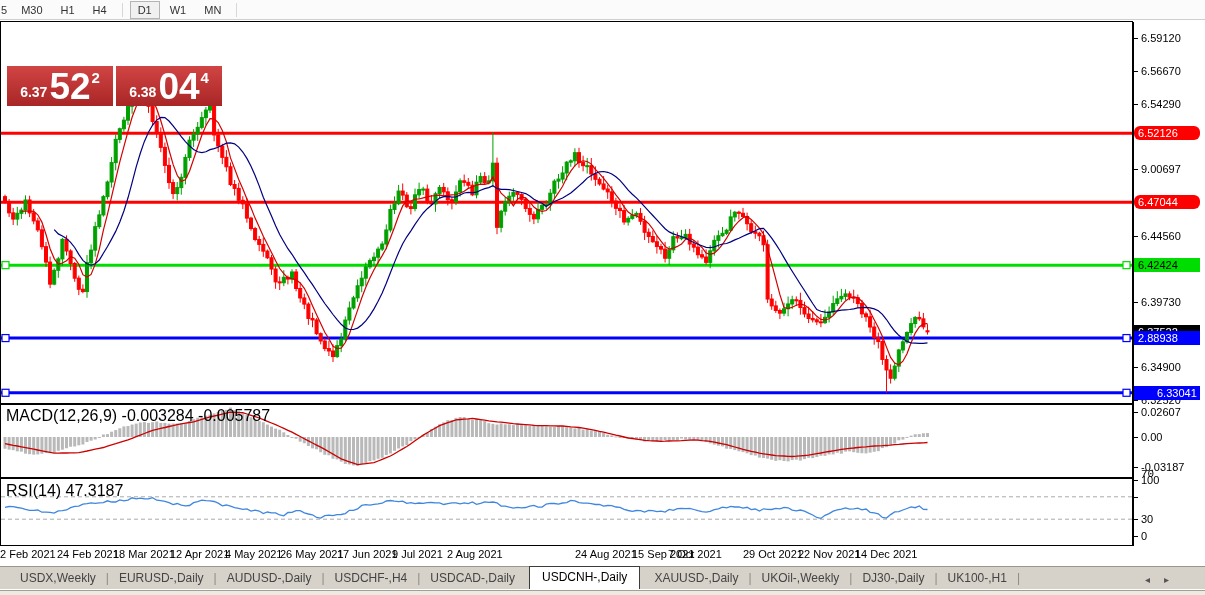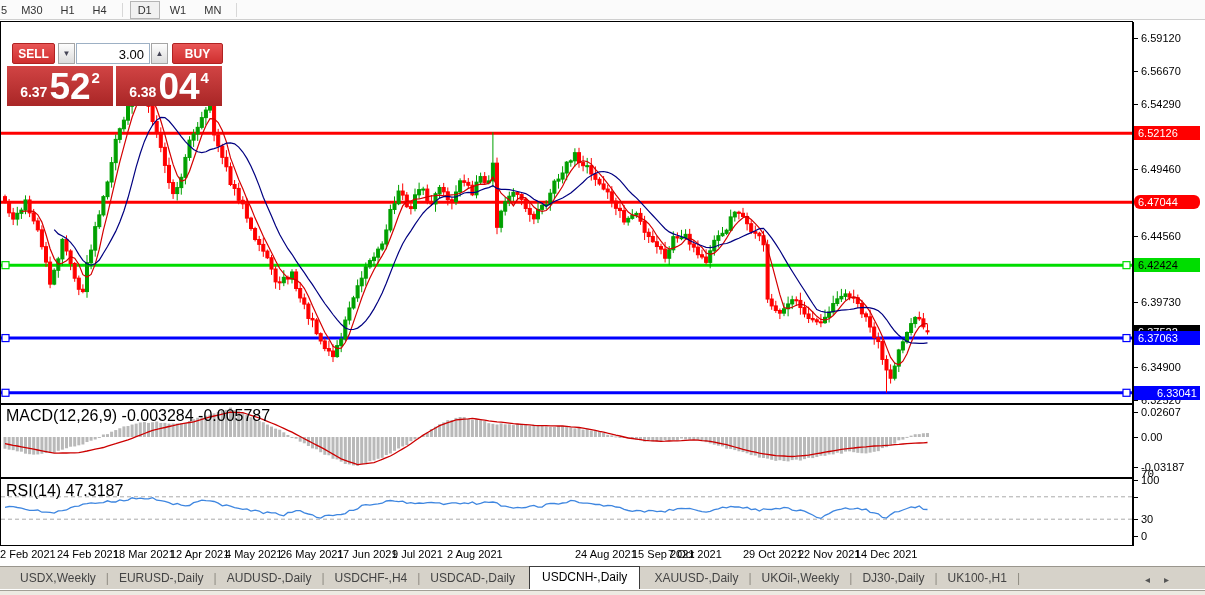--- a/index.html
+++ b/index.html
@@ -784,27 +784,20 @@
       </g>
       <g>
         <line x1="1" y1="496.8" x2="1132" y2="496.8" stroke="#aaaaaa" stroke-width="1" stroke-dasharray="4 3"></line>
         <line x1="1" y1="519.2" x2="1132" y2="519.2" stroke="#aaaaaa" stroke-width="1" stroke-dasharray="4 3"></line>
         <polyline points="5,507.4 9.1,506.5 13.2,506.7 17.299999999999997,507.5 21.4,508.1 25.5,509.3 29.599999999999998,510.3 33.699999999999996,510.4 37.8,510.0 41.9,512.2 46,512.2 50.099999999999994,512.4 54.199999999999996,513.1 58.3,510.9 62.39999999999999,510.6 66.5,510.0 70.6,507.6 74.69999999999999,506.3 78.8,506.2 82.89999999999999,504.1 87,503.6 91.1,502.9 95.19999999999999,503.3 99.3,502.9 103.39999999999999,502.7 107.49999999999999,500.8 111.6,502.0 115.69999999999999,502.0 119.79999999999998,499.9 123.89999999999999,500.9 127.99999999999999,500.1 132.1,497.8 136.2,498.8 140.29999999999998,498.1 144.39999999999998,498.8 148.5,498.8 152.6,497.7 156.7,500.2 160.79999999999998,500.7 164.89999999999998,501.4 169,502.7 173.1,504.6 177.2,503.5 181.29999999999998,505.2 185.39999999999998,505.9 189.49999999999997,505.5 193.6,502.6 197.7,501.6 201.79999999999998,500.2 205.89999999999998,500.7 209.99999999999997,500.9 214.1,501.5 218.2,503.1 222.29999999999998,505.8 226.39999999999998,505.0 230.49999999999997,506.2 234.59999999999997,507.6 238.7,508.3 242.79999999999998,509.4 246.89999999999998,508.9 250.99999999999997,511.1 255.09999999999997,510.1 259.2,511.0 263.29999999999995,513.6 267.4,512.0 271.5,512.8 275.59999999999997,512.9 279.7,515.0 283.79999999999995,515.8 287.9,512.5 292,512.4 296.09999999999997,510.6 300.2,510.7 304.29999999999995,512.9 308.4,514.0 312.5,514.8 316.59999999999997,517.5 320.7,518.1 324.79999999999995,515.7 328.9,515.1 333,515.7 337.09999999999997,514.6 341.2,514.5 345.29999999999995,513.6 349.4,510.3 353.49999999999994,510.4 357.59999999999997,508.9 361.7,505.4 365.79999999999995,504.7 369.9,505.2 373.99999999999994,504.3 378.09999999999997,503.9 382.2,503.2 386.29999999999995,501.0 390.4,500.5 394.49999999999994,501.2 398.59999999999997,501.6 402.7,501.1 406.79999999999995,503.3 410.9,502.7 414.99999999999994,503.6 419.09999999999997,503.0 423.2,503.4 427.29999999999995,502.7 431.4,502.5 435.49999999999994,502.8 439.59999999999997,502.8 443.7,504.5 447.79999999999995,503.6 451.9,502.8 455.99999999999994,502.9 460.09999999999997,503.8 464.19999999999993,502.9 468.29999999999995,503.6 472.4,501.9 476.49999999999994,504.4 480.59999999999997,503.4 484.69999999999993,501.9 488.79999999999995,502.3 492.9,502.0 496.99999999999994,502.8 501.09999999999997,506.0 505.19999999999993,506.1 509.29999999999995,507.2 513.4,508.2 517.5,507.4 521.5999999999999,507.8 525.6999999999999,507.5 529.8,506.2 533.9,505.4 538,507.2 542.0999999999999,507.0 546.1999999999999,504.0 550.3,503.4 554.4,503.5 558.5,504.1 562.5999999999999,503.0 566.6999999999999,502.6 570.8,500.4 574.9,500.8 579,502.6 583.0999999999999,503.1 587.1999999999999,503.1 591.3,503.7 595.4,504.5 599.5,504.3 603.5999999999999,506.1 607.6999999999999,505.5 611.8,505.7 615.9,507.0 620,507.3 624.0999999999999,509.4 628.1999999999999,510.5 632.3,511.3 636.4,510.5 640.5,510.6 644.5999999999999,512.0 648.6999999999999,510.3 652.8,510.6 656.9,511.6 661,511.1 665.0999999999999,512.1 669.1999999999999,509.4 673.3,510.3 677.4,508.6 681.4999999999999,508.5 685.5999999999999,508.7 689.6999999999999,508.3 693.8,509.5 697.9,510.7 701.9999999999999,511.6 706.0999999999999,512.2 710.1999999999999,511.3 714.3,509.6 718.4,508.8 722.4999999999999,507.1 726.5999999999999,507.8 730.6999999999999,506.4 734.8,507.0 738.9,506.9 742.9999999999999,508.1 747.0999999999999,507.3 751.1999999999999,509.6 755.3,509.0 759.4,511.0 763.4999999999999,508.8 767.5999999999999,509.4 771.6999999999999,509.5 775.8,508.4 779.9,508.9 783.9999999999999,507.3 788.0999999999999,507.8 792.1999999999999,510.1 796.3,510.9 800.4,510.0 804.4999999999999,511.1 808.5999999999999,513.2 812.6999999999999,515.0 816.8,517.5 820.9,518.4 824.9999999999999,515.3 829.0999999999999,513.6 833.1999999999999,511.1 837.3,509.9 841.4,509.1 845.4999999999999,507.9 849.5999999999999,509.1 853.6999999999999,508.9 857.8,508.2 861.9,509.9 865.9999999999999,509.0 870.0999999999999,512.3 874.1999999999999,512.9 878.3,513.8 882.4,517.4 886.4999999999999,518.1 890.5999999999999,514.6 894.6999999999999,511.9 898.8,511.7 902.9,510.0 906.9999999999999,508.5 911.0999999999999,506.9 915.1999999999999,507.7 919.3,506.0 923.3999999999999,509.4 927.4999999999999,509.5" fill="none" stroke="#3e86e0" stroke-width="1.3"></polyline>
       </g>
     </svg>
 
 
   <div id="trade-panel">
-    <div class="tp-row1">
-      <div id="sell-btn" class="tp-btn">SELL</div>
-      <div id="vol-down" class="spin-btn"><span>▼</span></div>
-      <div id="vol-field">3.00</div>
-      <div id="vol-up" class="spin-btn"><span>▲</span></div>
-      <div id="buy-btn" class="tp-btn">BUY</div>
-    </div>
     <div id="sell-box" class="tp-box">
       <span class="tp-small">6.37</span>
       <span class="tp-big">52</span>
       <span class="tp-sup">2</span>
     </div>
     <div id="buy-box" class="tp-box">
       <span class="tp-small">6.38</span>
       <span class="tp-big">04</span>
       <span class="tp-sup">4</span>
     </div>
@@ -813,21 +806,21 @@
   <div class="ind-label" style="top:407px; font-weight:normal;">MACD(12,26,9) -0.003284 -0.005787</div>
   <div class="ind-label" style="top:482px; font-weight:normal;">RSI(14) 47.3187</div>
 
   <div id="axis-layer">
       <div class="ax-label" style="top: 32.0507px;">6.59120</div>
       <div class="tick-mark" style="top: 38.0507px;"></div>
       <div class="ax-label" style="top: 65.3763px;">6.56670</div>
       <div class="tick-mark" style="top: 71.3763px;"></div>
       <div class="ax-label" style="top: 97.7497px;">6.54290</div>
       <div class="tick-mark" style="top: 103.75px;"></div>
-      <div class="ax-label" style="top: 163.449px;">6.49460</div>
+      <div class="ax-label" style="top: 163.449px;">9.00697</div>
       <div class="tick-mark" style="top: 169.449px;"></div>
       <div class="ax-label" style="top: 230.1px;">6.44560</div>
       <div class="tick-mark" style="top: 236.1px;"></div>
       <div class="ax-label" style="top: 295.799px;">6.39730</div>
       <div class="tick-mark" style="top: 301.799px;"></div>
       <div class="ax-label" style="top: 361.498px;">6.34900</div>
       <div class="tick-mark" style="top: 367.498px;"></div>
       <div class="ax-label" style="top: 393.871px;">6.32520</div>
       <div class="tick-mark" style="top: 399.871px;"></div>
       <div class="ax-label" style="top: 406.171px;">0.02607</div>
@@ -837,25 +830,25 @@
       <div class="ax-label" style="top: 461.352px;">-0.03187</div>
       <div class="tick-mark" style="top: 467.352px;"></div>
       <div class="ax-label" style="top: 474px;">100</div>
       <div class="tick-mark" style="top: 480px;"></div>
       <div class="ax-label" style="top: 468px; font-family: Liberation Mono, monospace;">70</div>
       <div class="tick-mark" style="top: 496.8px;"></div>
       <div class="ax-label" style="top: 513.2px;">30</div>
       <div class="tick-mark" style="top: 519.2px;"></div>
       <div class="ax-label" style="top: 530px;">0</div>
       <div class="tick-mark" style="top: 536px;"></div>
-      <div class="price-chip" style="top: 126.185px; background: rgb(255, 0, 0); color: rgb(255, 255, 255);">6.52126</div>
+      <div class="price-chip" style="top: 126.185px; background: rgb(255, 0, 0); color: rgb(255, 255, 255); border-radius: 6px;">6.52126</div>
       <div class="price-chip" style="top: 195.312px; background: rgb(255, 0, 0); color: rgb(255, 255, 255); border-radius: 6px;">6.47044</div>
       <div class="price-chip" style="top: 258.154px; background: rgb(0, 221, 0); color: rgb(0, 0, 0);">6.42424</div>
       <div class="price-chip" style="top: 324.833px; background: rgb(0, 0, 0); color: rgb(255, 255, 255);">6.37522</div>
-      <div class="price-chip" style="top: 331.076px; background: rgb(0, 0, 255); color: rgb(255, 255, 255);">6.37063</div>
+      <div class="price-chip" style="top: 331.076px; background: rgb(0, 0, 255); color: rgb(255, 255, 255);">2.88938</div>
       <div class="price-chip" style="top: 385.785px; background: rgb(0, 0, 255); color: rgb(255, 255, 255); padding-left: 23px;">6.33041</div>
     </div>
   <div id="date-layer">
       <div class="date-label" style="left: 0px;">2 Feb 2021</div>
       <div class="date-label" style="left: 57px;">24 Feb 2021</div>
       <div class="date-label" style="left: 113px;">18 Mar 2021</div>
       <div class="date-label" style="left: 170px;">12 Apr 2021</div>
       <div class="date-label" style="left: 225px;">4 May 2021</div>
       <div class="date-label" style="left: 280px;">26 May 2021</div>
       <div class="date-label" style="left: 337px;">17 Jun 2021</div>

